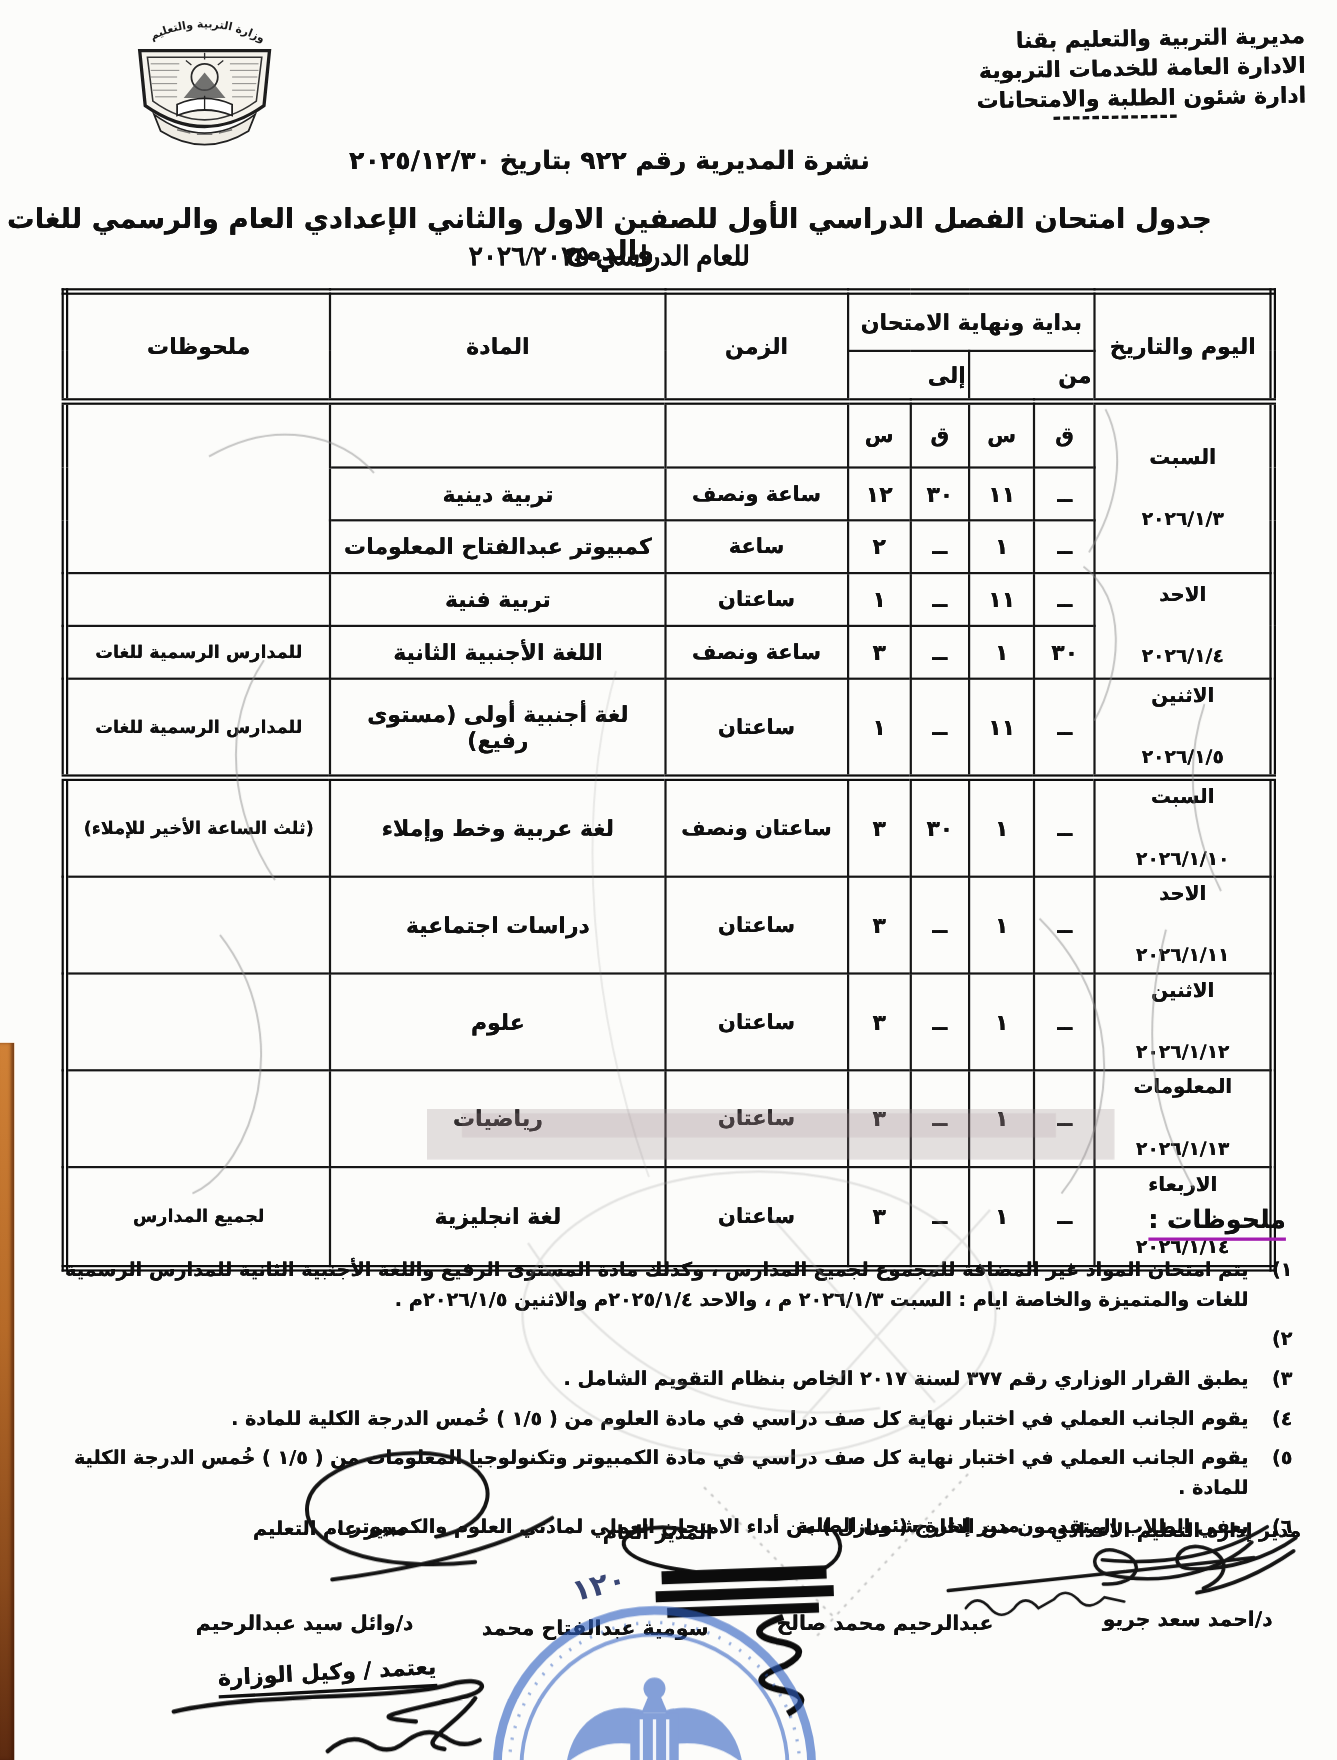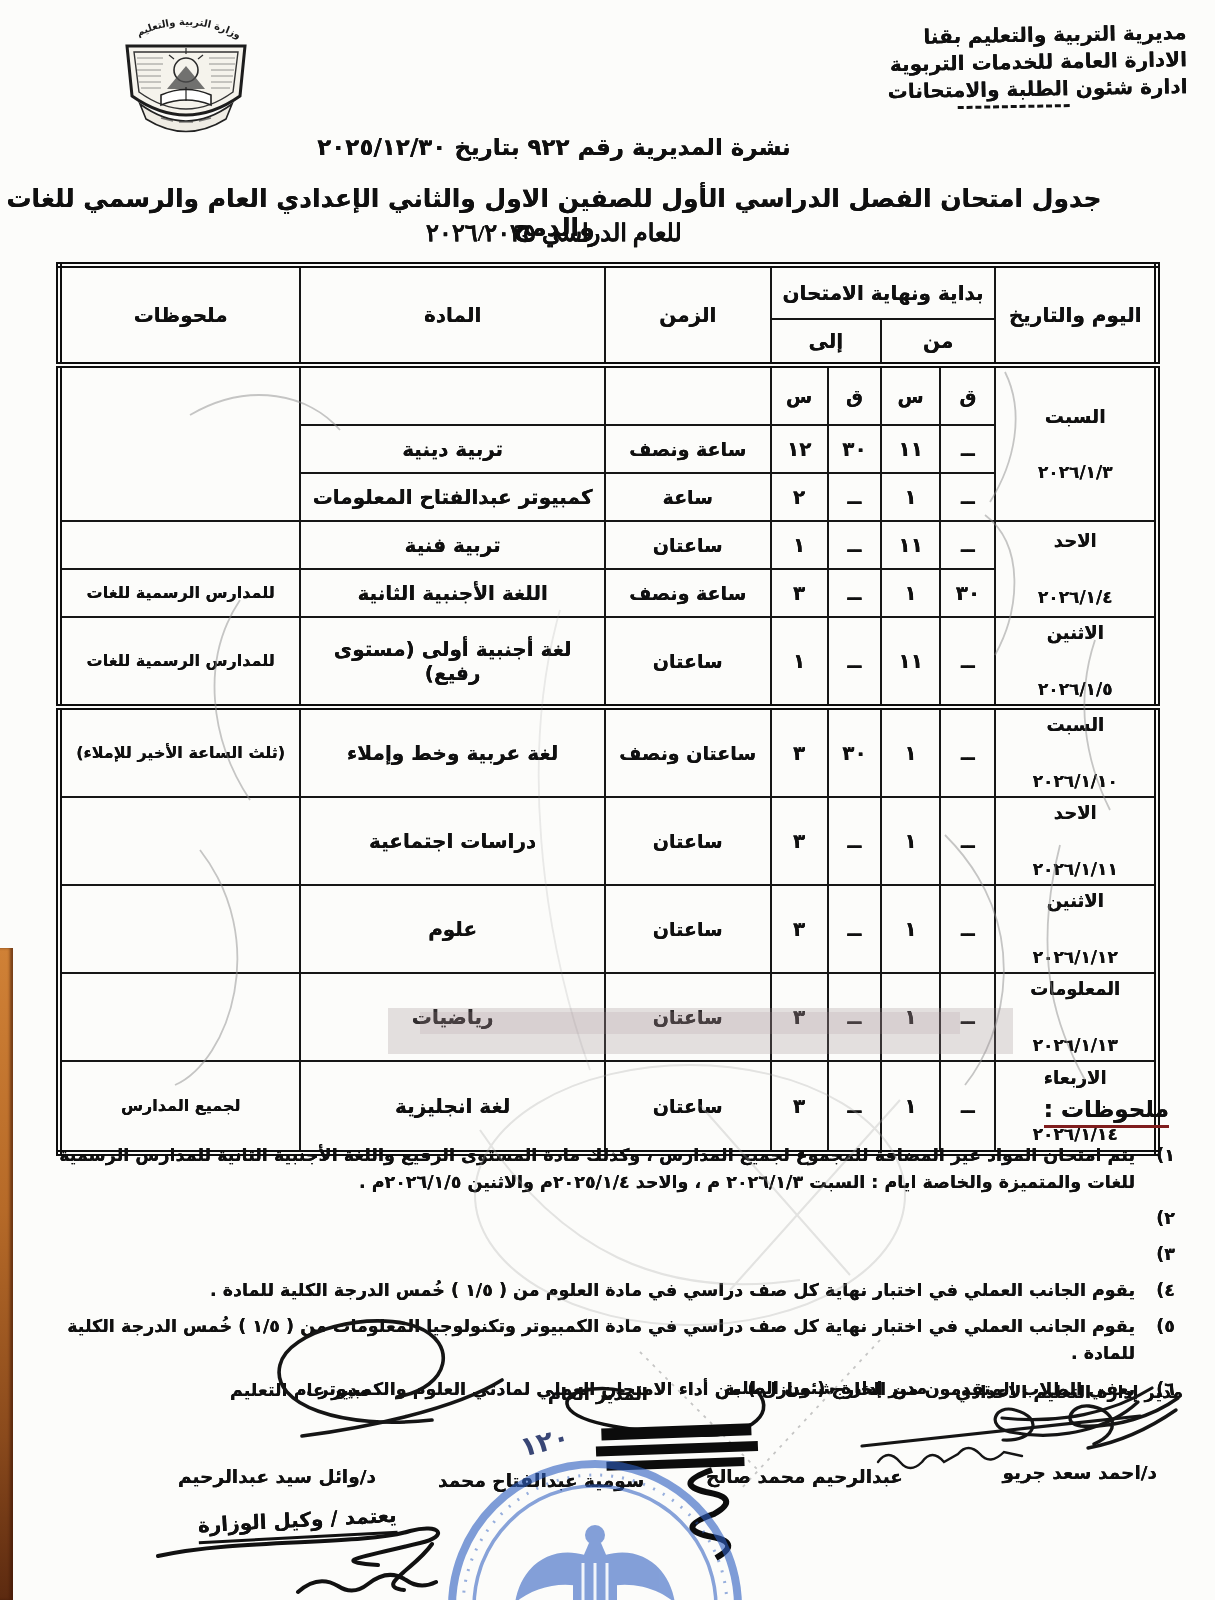--- a/index.html
+++ b/index.html
@@ -18,39 +18,39 @@
   .title-line{left:0;width:1108px;text-align:center;text-shadow:0 0 .6px #000;}
   .t-bulletin{top:134px;font-size:23px;}
   .t-main{top:184px;font-size:25px;letter-spacing:-.2px;}
   .t-year{top:219px;font-size:24px;font-family:Liberation Serif, serif;}
   
   .tablewrap{left:56px;top:262px;}
   table{border-collapse:collapse;table-layout:fixed;width:1104px;direction:rtl;border:6px double #0d0d0d;}
   td{border:2px solid #161616;text-align:center;vertical-align:middle;padding:0 2px;
      font-size:19px;text-shadow:0 0 .4px #000;overflow:hidden;}
   tr.h1 td{height:50px;font-size:20px;}
-  tr.h2 td{height:42px;font-size:20px;}
+  tr.h2 td{height:42px;font-size:20px;text-align:right;}
   td.tb{border-bottom:6px double #0d0d0d;}
   tr.rq td{height:56px;font-size:19px;}
   td.ph{border-bottom:2px dashed #2a2a2a;}
   tr.r46 td{height:46px;border-radius:10px;}
   tr.r86 td{height:86px;}
   tr.r76 td{height:76px;}
   tr.r78 td{height:78px;}
   tr.r88 td{height:88px;}
   tr.sep td{border-top:6px double #0d0d0d;}
   td.subject{font-size:20px;}
   td.daycell{font-size:18px;line-height:30px;}
   td.daycell .d-date{font-size:17px;margin-top:26px;}
   td.notecell{font-size:16px;line-height:22px;}
   td.num{font-size:20px;}
   .day-g1{padding-top:0;}
   
   .notes{top:1096px;right:40px;width:1140px;text-align:right;}
-  .notes-head{display:inline-block;font-size:23px;border-bottom:3px solid #7f1d1d;
+  .notes-head{display:inline-block;font-size:23px;border-bottom:3px solid #a21caf;
               padding-bottom:3px;margin:0 6px 14px 0;text-shadow:0 0 .6px #000;}
   .note{display:flex;gap:8px;margin-bottom:9px;font-size:17.5px;line-height:27px;
         text-shadow:0 0 .4px #000;}
   .note .n-num{min-width:32px;flex:0 0 auto;}
   
   .sig-title{font-size:17.5px;text-shadow:0 0 .5px #000;white-space:nowrap;}
   .sig-name{font-size:18.5px;text-shadow:0 0 .5px #000;white-space:nowrap;}
   .approval{font-size:20px;border-bottom:3px solid #111;padding-bottom:4px;
             transform:rotate(-3deg);text-shadow:0 0 .5px #000;white-space:nowrap;}
   .blue-note{font-size:27px;color:#1f2e63;transform:rotate(-14deg);opacity:.88;}
@@ -281,20 +281,21 @@
   <div class="notes-head">ملحوظات :</div>
   <div class="note">
     <span class="n-num">١)</span>
     <span>يتم امتحان المواد غير المضافة للمجموع لجميع المدارس ، وكذلك مادة المستوى الرفيع واللغة الأجنبية الثانية للمدارس الرسمية للغات والمتميزة والخاصة ايام : السبت ٢٠٢٦/١/٣ م ، والاحد ٢٠٢٥/١/٤م والاثنين ٢٠٢٦/١/٥م .</span>
   </div>
   <div class="note">
     <span class="n-num">٢)</span>
   </div>
   <div class="note">
     <span class="n-num">٣)</span>
+    <span>يطبق القرار الوزاري رقم ٣٧٧ لسنة ٢٠١٧ الخاص بنظام التقويم الشامل .</span>
   </div>
   <div class="note">
     <span class="n-num">٤)</span>
     <span>يقوم الجانب العملي في اختبار نهاية كل صف دراسي في مادة العلوم من ( ١/٥ ) خُمس الدرجة الكلية للمادة .</span>
   </div>
   <div class="note">
     <span class="n-num">٥)</span>
     <span>يقوم الجانب العملي في اختبار نهاية كل صف دراسي في مادة الكمبيوتر وتكنولوجيا المعلومات من ( ١/٥ ) خُمس الدرجة الكلية للمادة .</span>
   </div>
   <div class="note">

